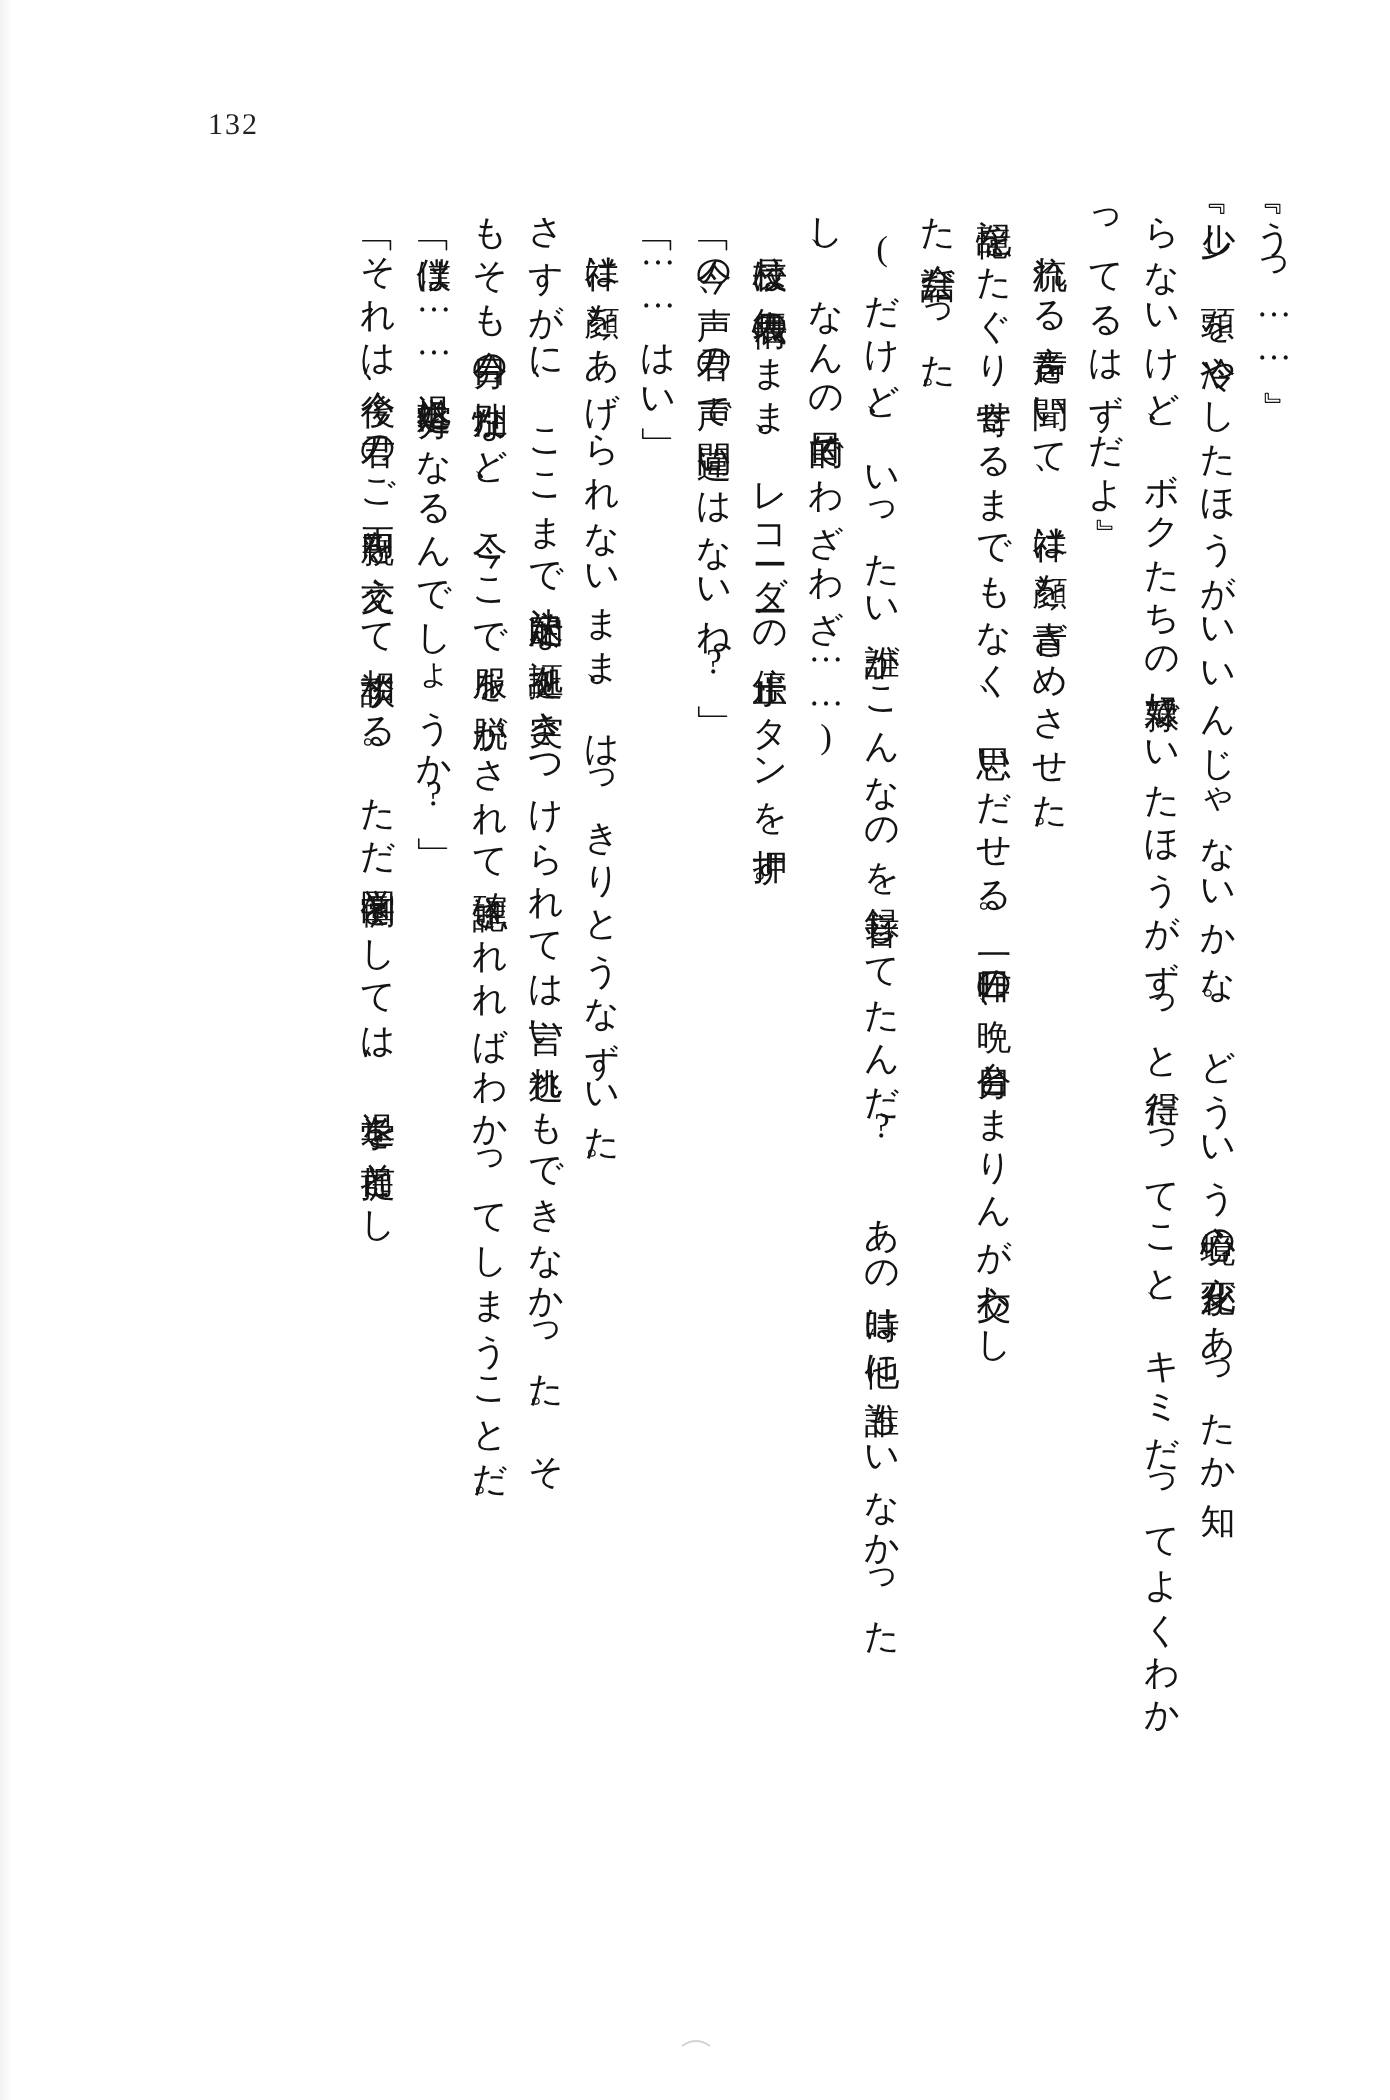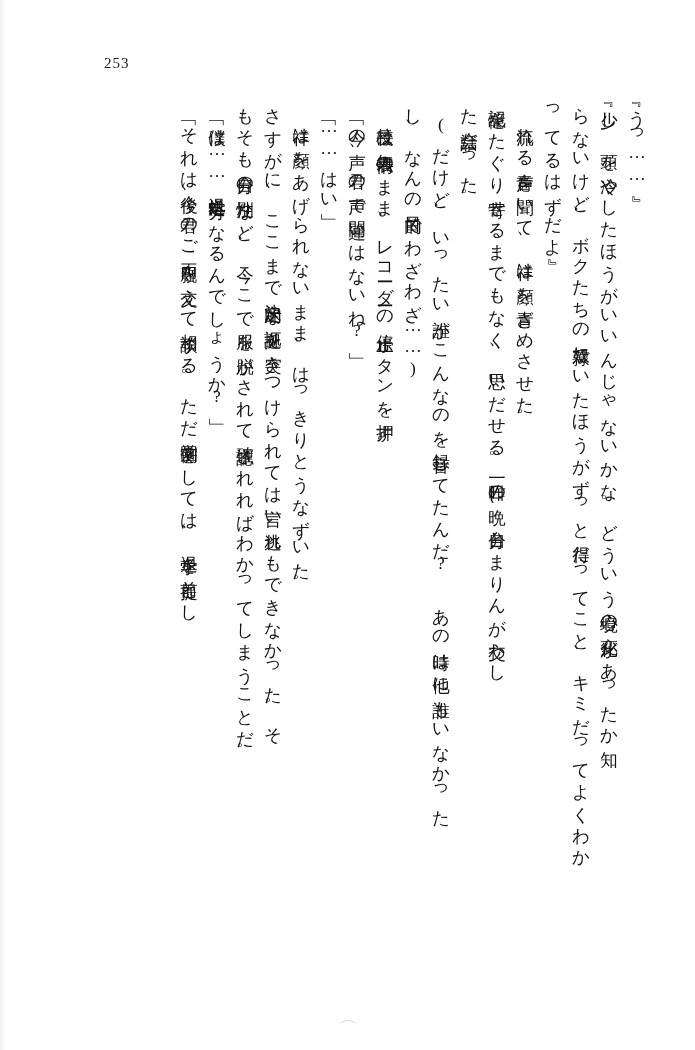--- a/index.html
+++ b/index.html
@@ -78,21 +78,21 @@
   }
   #bottom-mark svg { display: block; }
 </style>
 </head>
 <body>
 
 <div id="page">
 
   <div id="edge-shadow"></div>
 
-  <div id="page-number">253</div>
+  <div id="page-number">132</div>
 
   <div id="text-body">
     <div class="column">『うっ……』</div>
     <div class="column">『少し、頭を冷やしたほうがいいんじゃないかな。どういう心境の変化があったか知</div>
     <div class="column">らないけど、ボクたちの奴隷でいたほうがずっと得だってこと、キミだってよくわか</div>
     <div class="column">ってるはずだよ』</div>
     <div class="column indent">流れる音声を聞いて、祥は顔を青ざめさせた。</div>
     <div class="column">記憶をたぐり寄せるまでもなく、思いだせる。一昨日の晩、自分とまりんが交わし</div>
     <div class="column">た会話だった。</div>
     <div class="column indent">(だけど、いったい誰がこんなのを録音してたんだ? あの時は他に誰もいなかった</div>

